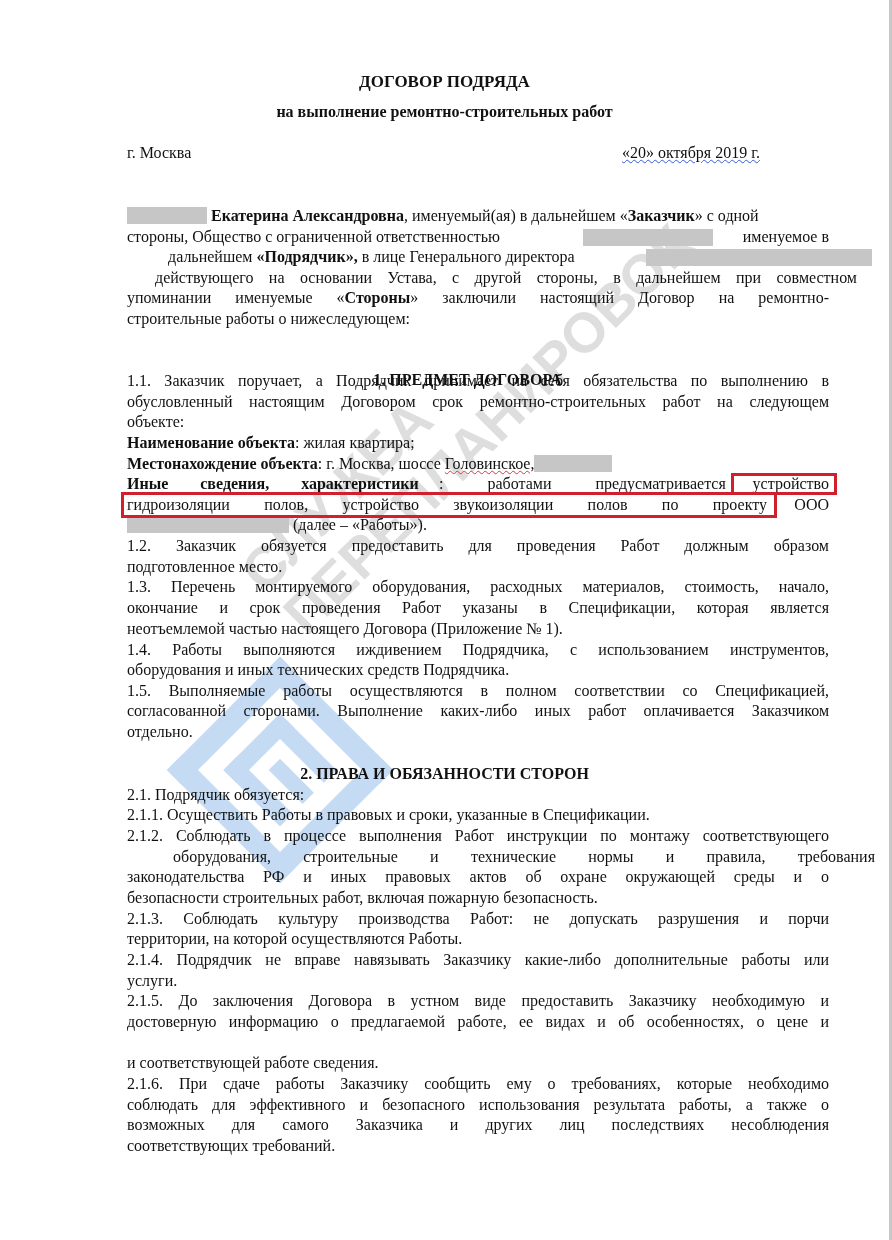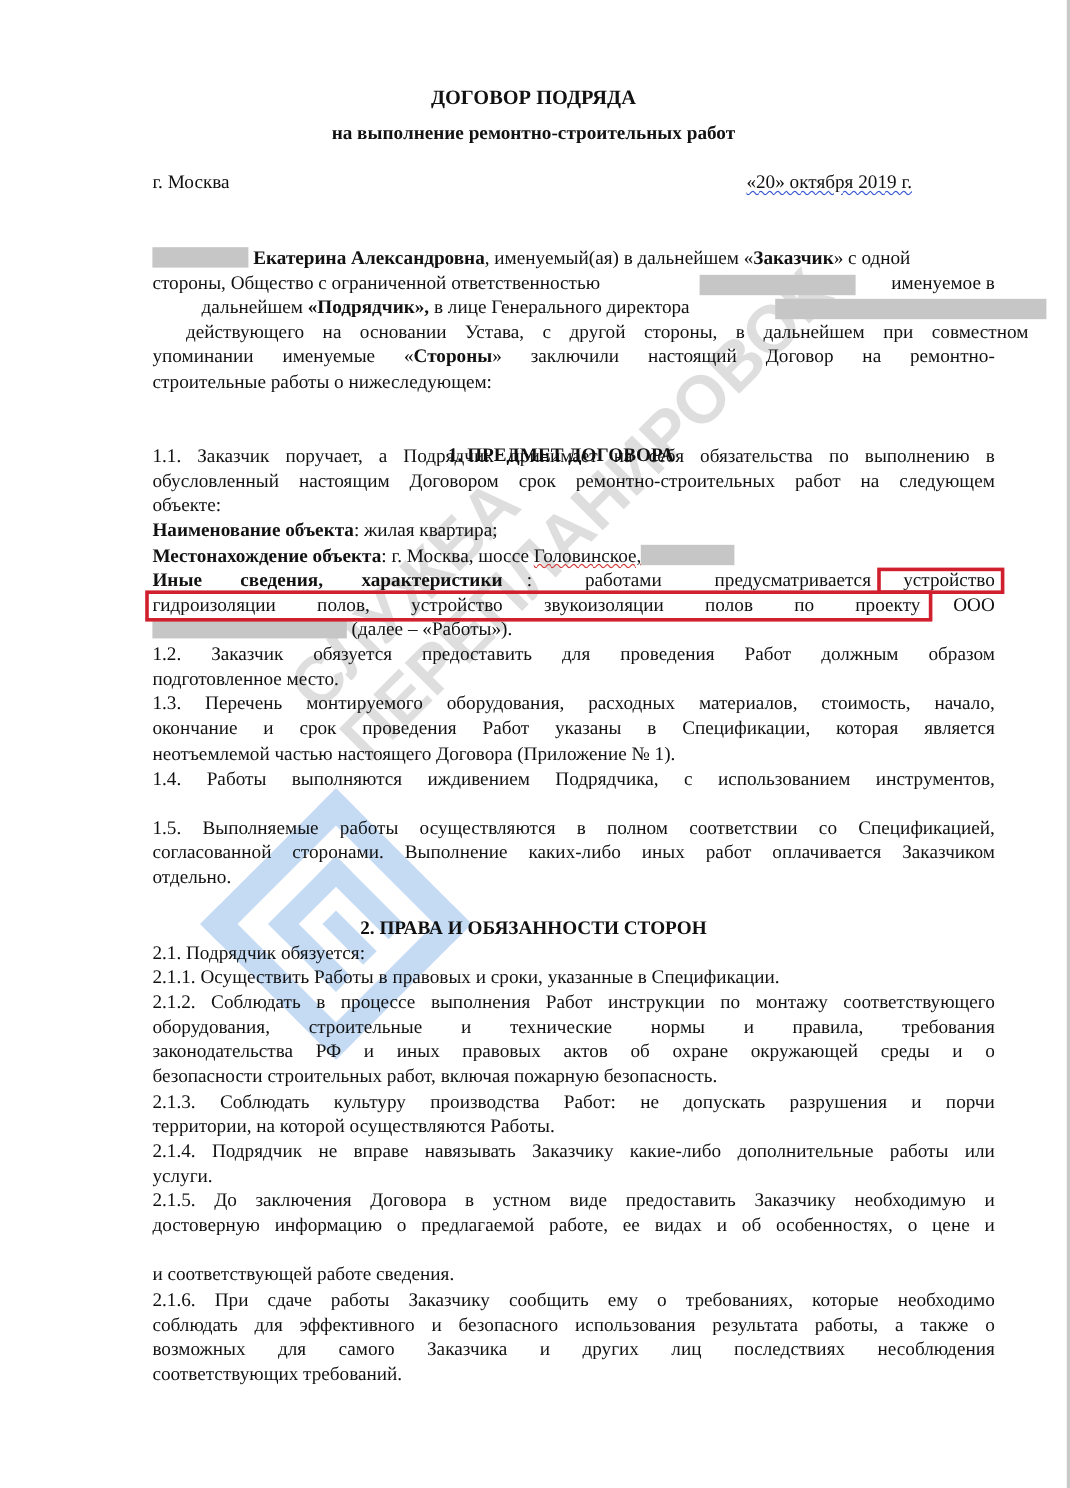--- a/index.html
+++ b/index.html
@@ -96,29 +96,30 @@
 
   <div class="hl-box" style="left:731px;top:473px;width:100px;height:16px;"></div>
   <div class="hl-box" style="left:121px;top:492px;width:650px;height:20px;"></div>
 
   <div class="ln j" style="top:536px;">1.2. Заказчик обязуется предоставить для проведения Работ должным образом</div>
   <div class="ln" style="top:557px;">подготовленное место.</div>
   <div class="ln j" style="top:577px;">1.3. Перечень монтируемого оборудования, расходных материалов, стоимость, начало,</div>
   <div class="ln j" style="top:598px;">окончание и срок проведения Работ указаны в Спецификации, которая является</div>
   <div class="ln" style="top:619px;">неотъемлемой частью настоящего Договора (Приложение № 1).</div>
   <div class="ln j" style="top:640px;">1.4. Работы выполняются иждивением Подрядчика, с использованием инструментов,</div>
+  <div class="ln" style="top:660px;">оборудования и иных технических средств Подрядчика.</div>
   <div class="ln j" style="top:681px;">1.5. Выполняемые работы осуществляются в полном соответствии со Спецификацией,</div>
   <div class="ln j" style="top:701px;">согласованной сторонами. Выполнение каких-либо иных работ оплачивается Заказчиком</div>
   <div class="ln" style="top:722px;">отдельно.</div>
 
   <div class="ln c" style="top:764px;font-weight:bold;">2. ПРАВА И ОБЯЗАННОСТИ СТОРОН</div>
   <div class="ln" style="top:785px;">2.1. Подрядчик обязуется:</div>
   <div class="ln" style="top:805px;">2.1.1. Осуществить Работы в правовых и сроки, указанные в Спецификации.</div>
   <div class="ln j" style="top:826px;">2.1.2. Соблюдать в процессе выполнения Работ инструкции по монтажу соответствующего</div>
-  <div class="ln j" style="top:847px;">оборудования, строительные и технические нормы и правила, требования</div>
+  <div class="ln j" style="top:847px;margin-left:46px;">оборудования, строительные и технические нормы и правила, требования</div>
   <div class="ln j" style="top:867px;">законодательства РФ и иных правовых актов об охране окружающей среды и о</div>
   <div class="ln" style="top:888px;">безопасности строительных работ, включая пожарную безопасность.</div>
   <div class="ln j" style="top:909px;">2.1.3. Соблюдать культуру производства Работ: не допускать разрушения и порчи</div>
   <div class="ln" style="top:929px;">территории, на которой осуществляются Работы.</div>
   <div class="ln j" style="top:950px;">2.1.4. Подрядчик не вправе навязывать Заказчику какие-либо дополнительные работы или</div>
   <div class="ln" style="top:971px;">услуги.</div>
   <div class="ln j" style="top:991px;">2.1.5. До заключения Договора в устном виде предоставить Заказчику необходимую и</div>
   <div class="ln j" style="top:1012px;">достоверную информацию о предлагаемой работе, ее видах и об особенностях, о цене и</div>
   <div class="ln" style="top:1053px;">и соответствующей работе сведения.</div>
   <div class="ln j" style="top:1074px;">2.1.6. При сдаче работы Заказчику сообщить ему о требованиях, которые необходимо</div>

